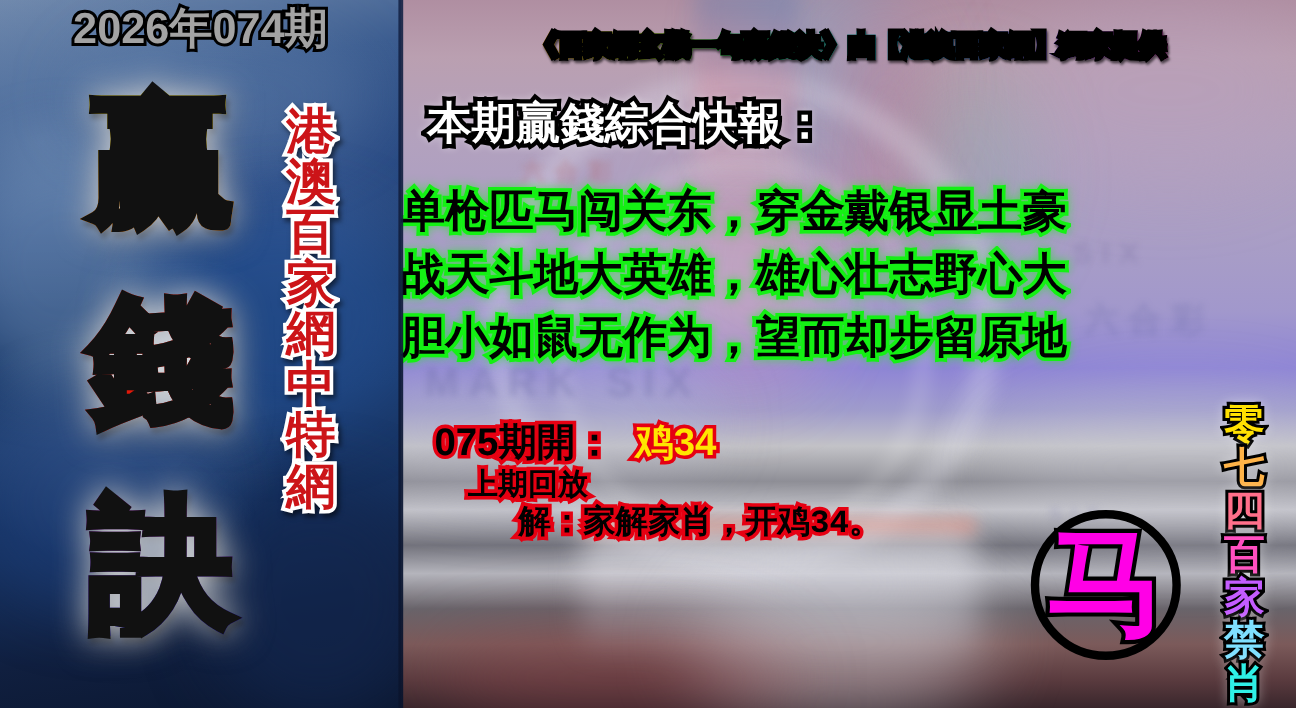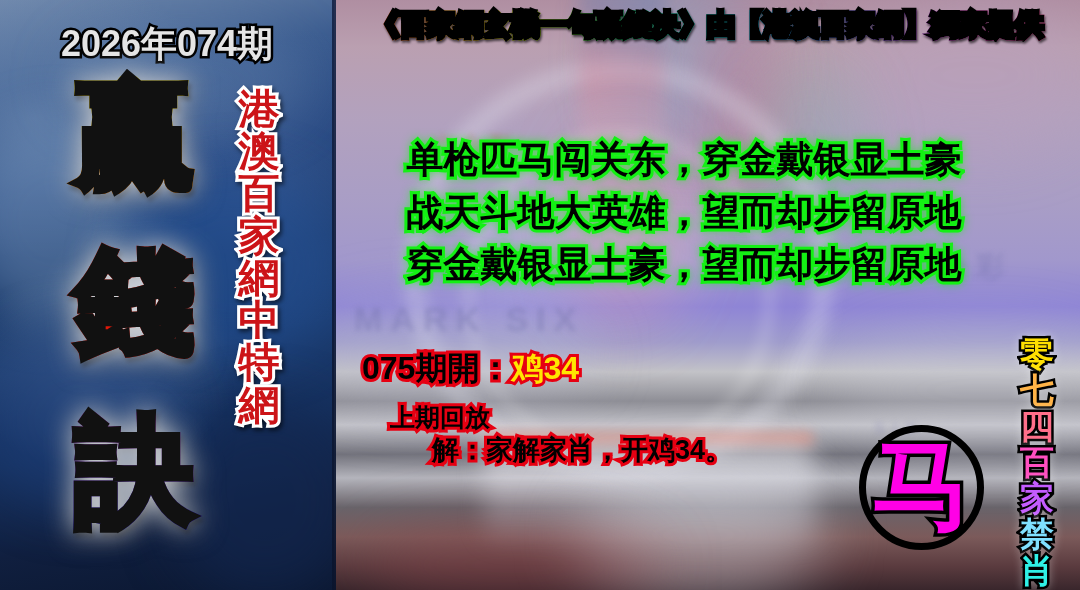--- a/index.html
+++ b/index.html
@@ -48,27 +48,27 @@
   }
   .blob-a { left: -40px; top: 120px;  width: 190px; height: 200px; background: rgba(140,170,205,0.40); }
   .blob-b { left: 120px; top: 170px;  width: 230px; height: 190px; background: rgba(35,80,150,0.55); }
   .blob-c { left: -20px; top: 330px;  width: 200px; height: 180px; background: rgba(30,62,120,0.55); }
   .blob-d { left: 170px; top: 400px;  width: 190px; height: 200px; background: rgba(18,38,78,0.65); }
   .blob-e { left: 60px;  top: 20px;   width: 250px; height: 120px; background: rgba(110,140,180,0.30); }
 
   
   .date-line {
     position: absolute;
-    left: 0; top: 20px;
+    left: 0; top: 0;
     width: 334px;
     text-align: center;
     font-size: 36px;
     font-weight: bold;
     letter-spacing: 0px;
-    color: #e5e5e5;
+    color: #a3a3a3;
     -webkit-text-stroke: 5px #000;
     paint-order: stroke fill;
     text-shadow: 0 0 2px #000;
     white-space: nowrap;
   }
 
   
   .big-char {
     position: absolute;
     font-size: 118px;
@@ -194,24 +194,24 @@
   }
   .gt1 { left: 20px;  top: 300px; font-size: 34px; }
   .gt2 { left: 560px; top: 198px; font-size: 24px; color: rgba(120,110,160,0.30); }
   .gt3 { left: 570px; top: 248px; font-size: 28px; color: rgba(110,110,170,0.32); }
   .gt4 { left: 100px; top: 130px; font-size: 20px; color: rgba(180,90,90,0.30); }
   .gt5 { left: 540px; top: 420px; font-size: 16px; color: rgba(120,120,170,0.25); }
 
   
   .marquee {
     position: absolute;
-    left: 0; top: 10px;
+    left: 0; top: 26px;
     width: 746px;
     text-align: center;
-    font-size: 28px;
+    font-size: 22px;
     font-weight: bold;
     line-height: 1.1;
     white-space: nowrap;
     -webkit-text-stroke: 5px #000;
     paint-order: stroke fill;
     background: linear-gradient(90deg,
       #ff2e2e 0%, #ff7a1a 10%, #ffd400 20%, #b6ff00 28%,
       #00ff66 38%, #00ffd0 47%, #00c8ff 57%, #4d7bff 66%,
       #b14dff 76%, #ff3fd0 86%, #ff3b6e 100%);
     -webkit-background-clip: text;
@@ -229,23 +229,22 @@
     color: #ffffff;
     -webkit-text-stroke: 7px #000;
     paint-order: stroke fill;
     white-space: nowrap;
     filter: drop-shadow(0 0 3px rgba(255,255,255,0.35));
   }
 
   
   .poem {
     position: absolute;
-    left: 0; top: 134px;
+    left: 0; top: 150px;
     width: 700px;
-    text-align: center;
   }
   .poem-line {
     font-size: 37px;
     font-weight: bold;
     line-height: 1.42;
     color: #000000;
     -webkit-text-stroke: 6px #14f014;
     paint-order: stroke fill;
     white-space: nowrap;
     filter: drop-shadow(0 0 4px rgba(20,240,20,0.55));
@@ -261,34 +260,35 @@
   }
   .draw-label {
     color: #000;
     -webkit-text-stroke: 6px #e60012;
     paint-order: stroke fill;
   }
   .draw-value {
     color: #ffe600;
     -webkit-text-stroke: 6px #e60012;
     paint-order: stroke fill;
+    margin-left: 18px;
   }
 
   
   .replay {
     position: absolute;
-    left: 56px; top: 402px;
+    left: 56px; top: 389px;
     font-weight: bold;
     color: #000;
     -webkit-text-stroke: 6px #e60012;
     paint-order: stroke fill;
     white-space: nowrap;
   }
   .replay-title { font-size: 25px; line-height: 1.25; }
-  .replay-item  { font-size: 27px; line-height: 1.3; margin-left: 42px; }
+  .replay-item  { font-size: 27px; line-height: 1.3; margin-left: 42px; font-family: Liberation Mono, monospace; }
 
   
   .zodiac {
     position: absolute;
     left: 859px; top: 425px;
     width: 125px; height: 125px;
     border: 7px solid #000;
     border-radius: 50%;
     display: flex;
     align-items: center;
@@ -381,25 +381,26 @@
     <div class="bg-blob bb9"></div>
 
     <div class="ghost-text gt1">MARK SIX</div>
     <div class="ghost-text gt2">SIX</div>
     <div class="ghost-text gt3">六合彩</div>
     <div class="ghost-text gt4">六合彩</div>
     <div class="ghost-text gt5">SIX</div>
 
     <div class="marquee">《百家網玄機一句贏錢決》由【港澳百家網】獨家提供</div>
 
+    <div class="headline">本期贏錢綜合快報：</div>
 
     <div class="poem">
       <div class="poem-line">单枪匹马闯关东，穿金戴银显土豪</div>
-      <div class="poem-line">战天斗地大英雄，望而却步留原地</div>
-      <div class="poem-line">穿金戴银显土豪，望而却步留原地</div>
+      <div class="poem-line">战天斗地大英雄，雄心壮志野心大</div>
+      <div class="poem-line">胆小如鼠无作为，望而却步留原地</div>
     </div>
 
     <div class="draw-line">
       <span class="draw-label">075期開：</span><span class="draw-value">鸡34</span>
     </div>
 
     <div class="replay">
       <div class="replay-title">上期回放</div>
       <div class="replay-item">解：家解家肖，开鸡34。</div>
     </div>

